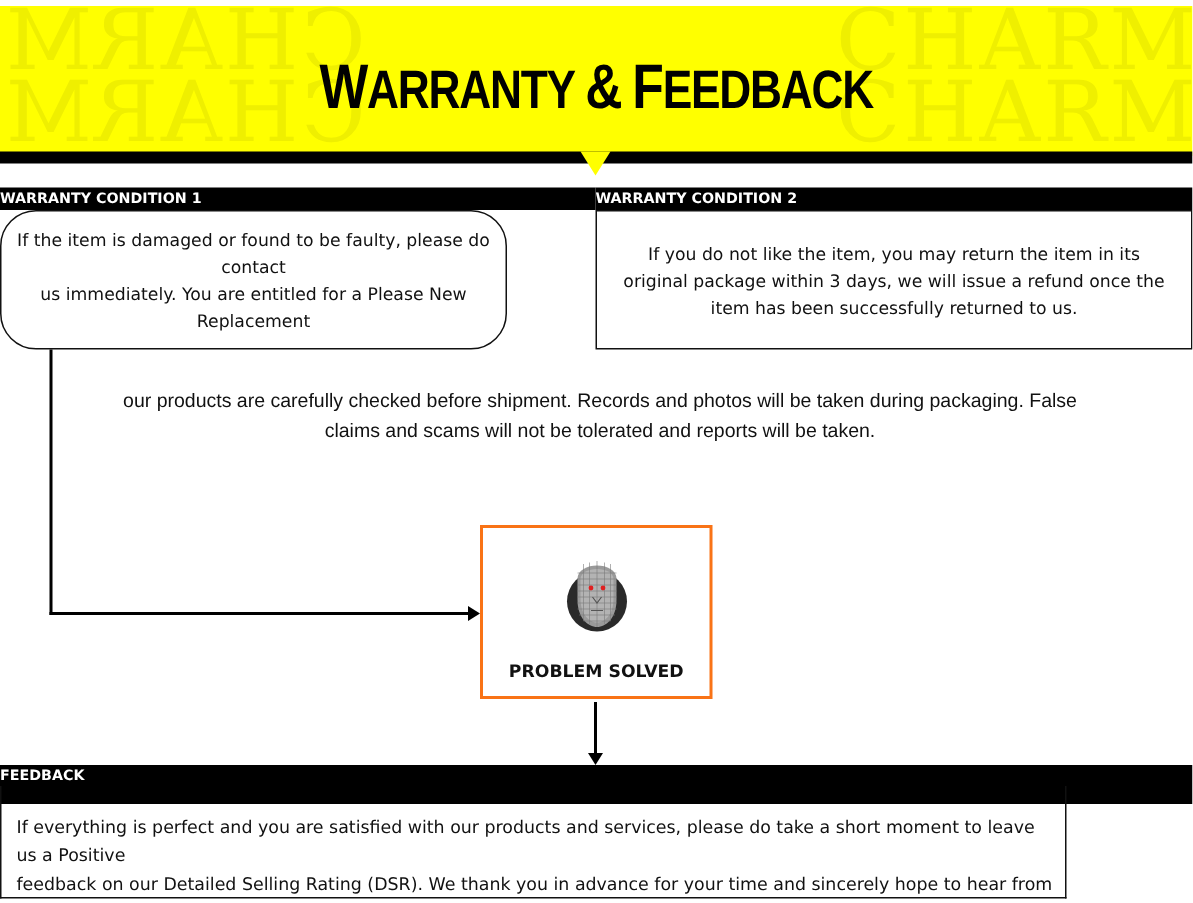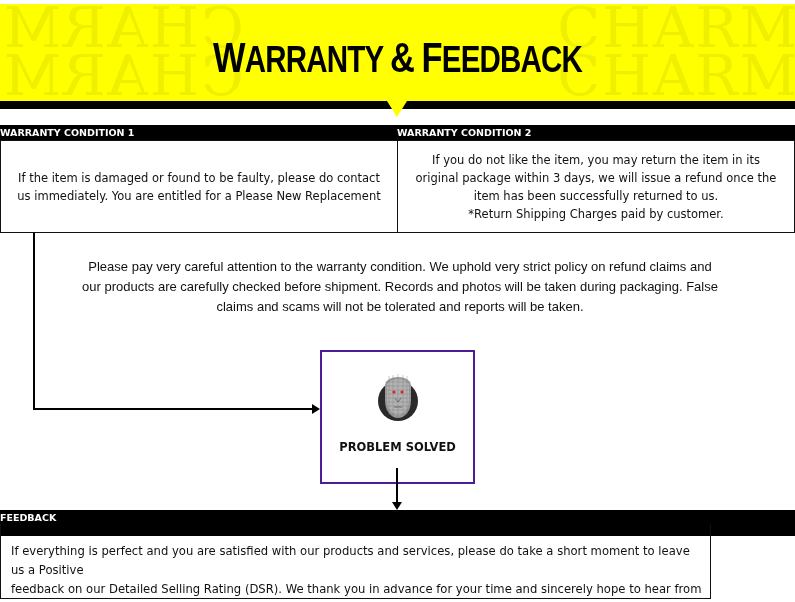--- a/index.html
+++ b/index.html
@@ -11,21 +11,21 @@
   .title { position:absolute; left:0; right:0; top:30px; text-align:center; font-family:"Liberation Sans", sans-serif; font-weight:bold; font-size:36px; letter-spacing:-1px; transform:scaleX(0.82); color:#000; }
   .title .cap { font-size:42px; }
   .stripe { position:absolute; left:0; top:101px; width:795px; height:8px; background:#000; }
   .notch { position:absolute; left:387px; top:101px; width:0; height:0; border-left:10px solid transparent; border-right:10px solid transparent; border-top:16px solid #ffff00; }
   .hdr { position:absolute; height:15px; background:#000; color:#fff; font-family:"DejaVu Sans", sans-serif; font-weight:bold; font-size:9.5px; line-height:15px; }
   .box { position:absolute; border:1.5px solid #111; background:#fff; box-sizing:border-box; display:flex; align-items:center; justify-content:center; text-align:center; font-family:"DejaVu Sans", sans-serif; font-size:11.5px; line-height:18px; }
   .note { position:absolute; left:60px; width:680px; top:257px; text-align:center; font-family:"Liberation Sans", sans-serif; font-size:13px; line-height:20px; }
   .line { position:absolute; background:#000; }
   .arrow-r { position:absolute; width:0; height:0; border-top:5px solid transparent; border-bottom:5px solid transparent; border-left:8px solid #000; }
   .arrow-d { position:absolute; width:0; height:0; border-left:5px solid transparent; border-right:5px solid transparent; border-top:8px solid #000; }
-  .solved { position:absolute; left:320px; top:350px; width:155px; height:134px; border:2px solid #4c1d95; box-sizing:border-box; background:#fff; }
+  .solved { position:absolute; left:320px; top:350px; width:155px; height:116px; border:2px solid #f97316; box-sizing:border-box; background:#fff; }
   .avatar { position:absolute; left:51px; top:16px; width:50px; height:54px; }
   .solved-label { position:absolute; left:0; right:0; top:88px; text-align:center; font-family:"DejaVu Sans", sans-serif; font-size:11.5px; font-weight:bold; color:#111; }
   .fb-body { position:absolute; left:0; top:524px; width:711px; height:75px; border:1.5px solid #111; border-top:none; box-sizing:border-box; padding:18px 8px 0 10px; font-family:"DejaVu Sans", sans-serif; font-size:11.6px; line-height:19px; }
 </style>
 </head>
 <body>
 
 <div class="banner">
   <div class="wm wm-left">
     <div>CHARM</div>
@@ -40,37 +40,35 @@
     <span class="cap">&amp;</span>
     <span class="cap">F</span><span>EEDBACK</span>
   </div>
 </div>
 <div class="stripe"></div>
 <div class="notch"></div>
 
 <div class="hdr" style="left:0; top:125px; width:397px;">WARRANTY CONDITION 1</div>
 <div class="hdr" style="left:397px; top:125px; width:398px;">WARRANTY CONDITION 2</div>
 
-<div class="box" style="left:0; top:140px; width:398px; height:93px;">
+<div class="box" style="left:0; top:140px; width:338px; height:93px;border-radius:24px;">
   <div>
     <div>If the item is damaged or found to be faulty, please do contact</div>
     <div>us immediately.  You are entitled  for a Please New Replacement</div>
   </div>
 </div>
 <div class="box" style="left:397px; top:140px; width:398px; height:93px;align-items:center;">
   <div>
     <div>If you do not like the item, you may return the item in its</div>
     <div>original package within  3 days, we will  issue a refund once the</div>
     <div>item has been successfully returned to us.</div>
-    <div>*Return Shipping Charges paid by customer.</div>
   </div>
 </div>
 
 <div class="note">
-  <div>Please pay very careful attention to the warranty condition. We uphold very strict policy on refund claims and</div>
   <div>our products are carefully checked before shipment. Records and photos will be taken during packaging. False</div>
   <div>claims and scams will not be tolerated and reports will be taken.</div>
 </div>
 
 <div class="line" style="left:33px; top:233px; width:2px; height:177px;"></div>
 <div class="line" style="left:33px; top:408px; width:281px; height:2px;"></div>
 <div class="arrow-r" style="left:312px; top:404px;"></div>
 
 <div class="solved">
   <svg class="avatar" viewBox="0 0 50 54">

